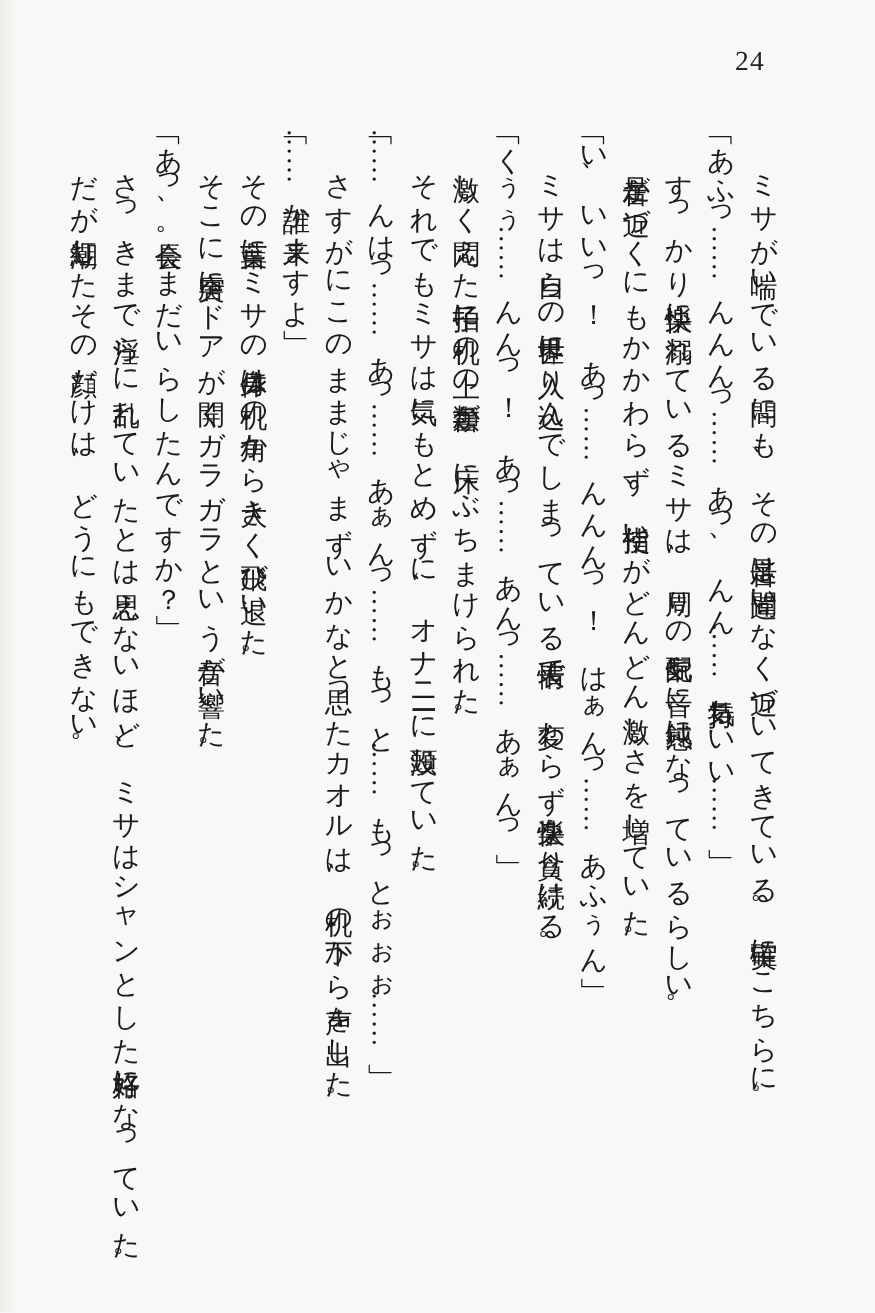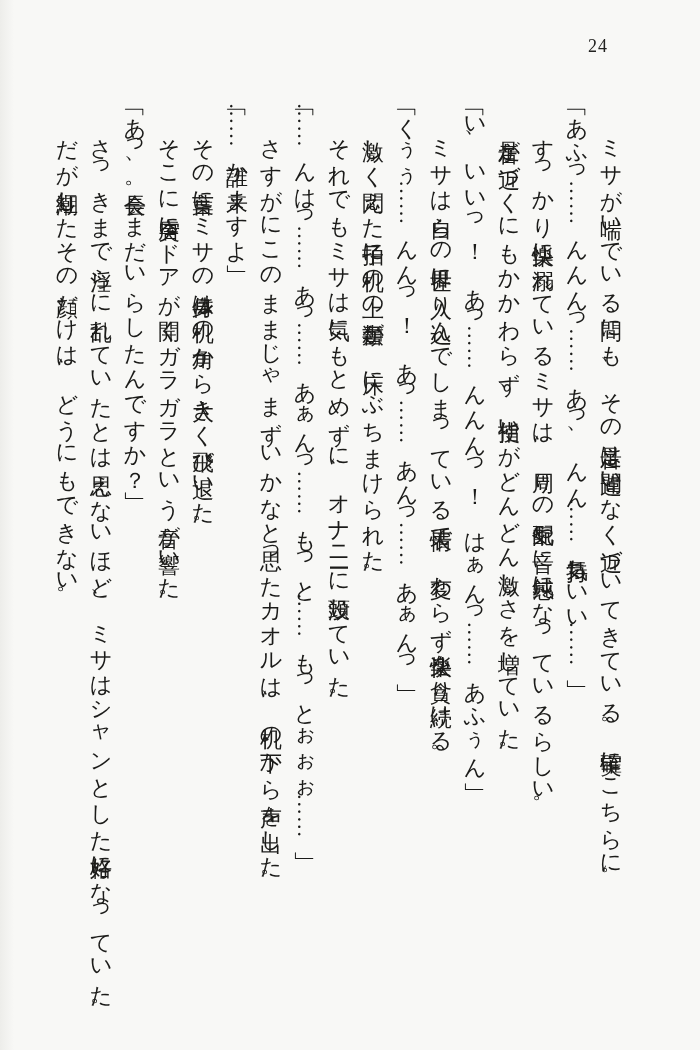--- a/index.html
+++ b/index.html
@@ -18,21 +18,21 @@
   .page-surface {
     position: absolute;
     inset: 0;
     background: linear-gradient(90deg, #ededea 0px, #f8f8f6 14px),
                 linear-gradient(180deg, rgba(210,210,205,0.25) 0px, rgba(248,248,246,0) 10px);
   }
   .page-number {
     position: absolute;
     top: 36px;
     left: 588px;
-    font-size: 18px;
+    font-size: 22px;
     letter-spacing: 1px;
     color: #222220;
   }
   .text-block {
     position: absolute;
     top: 102px;
     right: 72px;
     width: 580px;
     height: 926px;
     writing-mode: vertical-rl;

